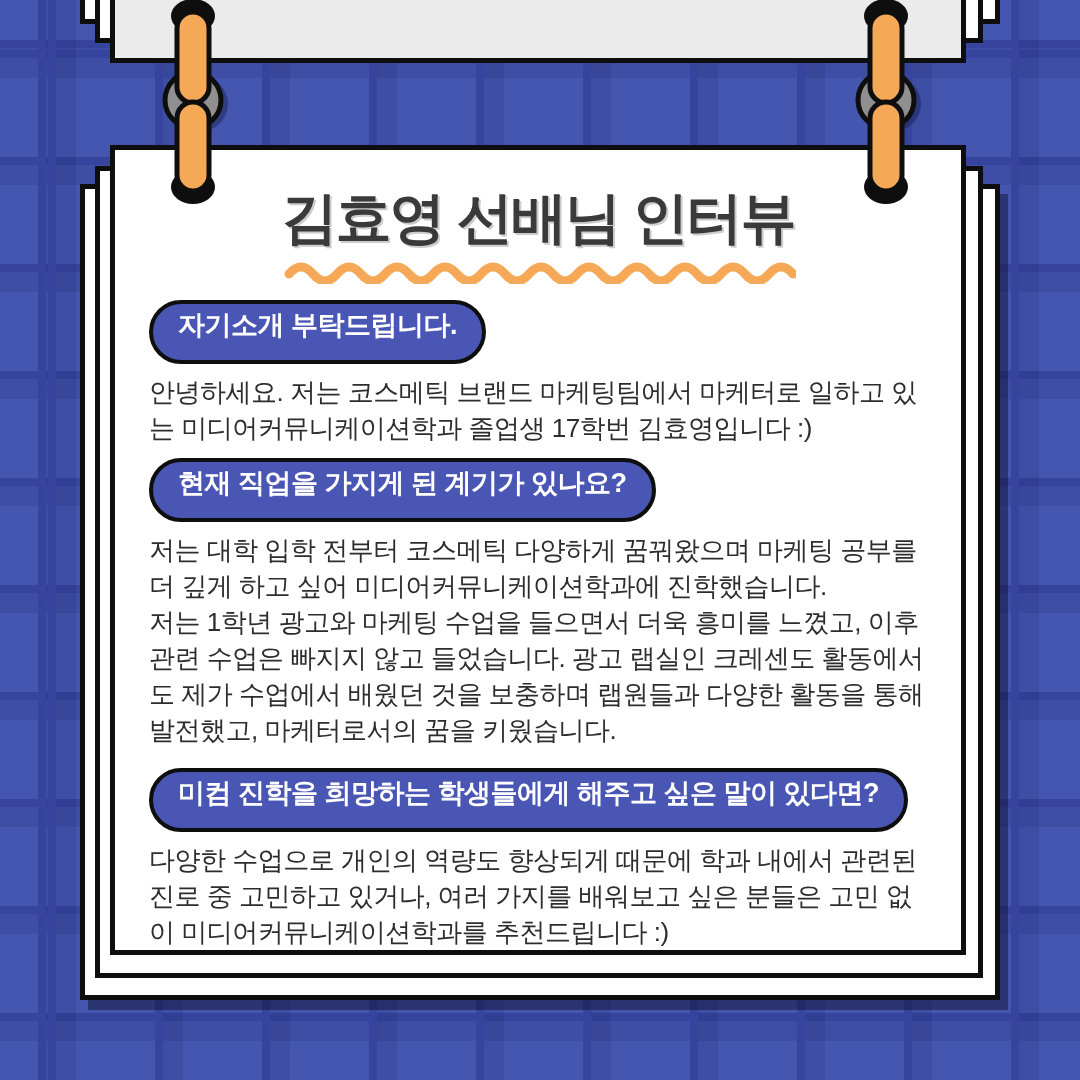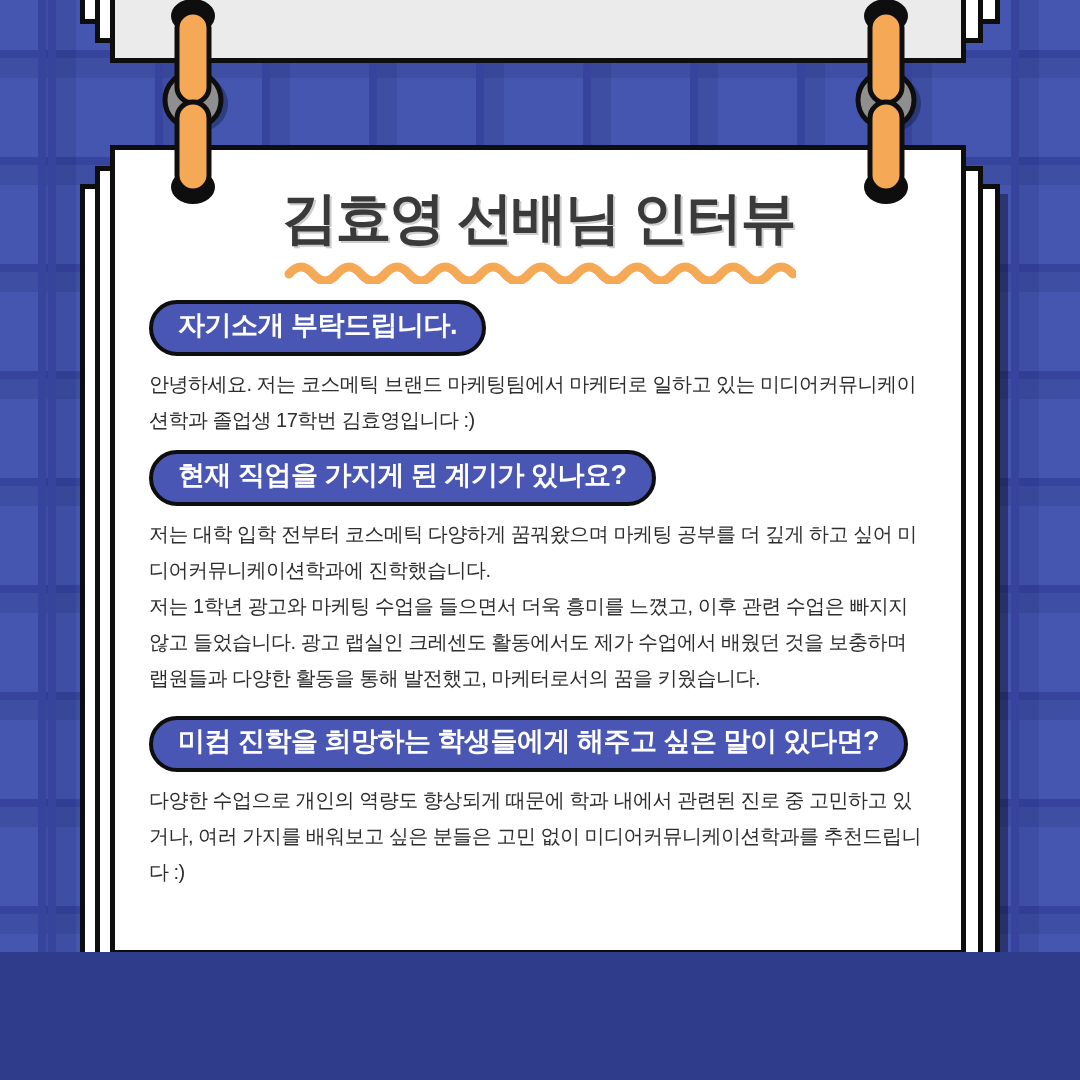--- a/index.html
+++ b/index.html
@@ -1,17 +1,17 @@
 <!DOCTYPE html>
 <html><head>
 <meta charset="utf-8">
 <style>
   html,body{margin:0;padding:0;background:#2f3c8c;}
   .canvas{
-    position:relative;width:1080px;height:952px;overflow:hidden;
+    position:relative;width:1080px;height:1080px;overflow:hidden;
     font-family:"Liberation Sans","DejaVu Sans",sans-serif;
   }
   
   .bg-grid{
     position:absolute;inset:0;
     background-color:#4456AF;
     background-image:
       repeating-linear-gradient(to right,#36449D 0 8px,rgba(10,16,80,.12) 8px 28px,rgba(255,255,255,0) 28px 107px),
       repeating-linear-gradient(to bottom,#36449D 0 8px,rgba(10,16,80,.12) 8px 28px,rgba(255,255,255,0) 28px 107px);
     background-position:48px 0,0 50px;
@@ -33,29 +33,29 @@
   
   .title{
     margin:36px 0 0;text-align:center;
     font-size:56px;line-height:64px;font-weight:900;letter-spacing:-2px;
     color:#3A3A3A;text-shadow:2px 2px 0 #CDCDCD;
   }
   .wave{display:block;margin:6px auto 0;}
   .pill{
     width:fit-content;margin:16px 0 0;
     background:#4A56B4;border:4px solid #0e0e0e;border-radius:999px;
-    padding:6px 25px 12px;
+    padding:6px 25px 20px;
     color:#ffffff;font-size:27px;line-height:30px;font-weight:600;letter-spacing:-0.5px;
   }
   .qa .pill{margin-top:12px;}
   .qa.first .pill{margin-top:16px;}
   .qa.third .pill{margin-top:20px;}
   .answer{margin:10px 0 0;}
   .answer p{
-    margin:0;color:#2D2D2D;font-size:20px;line-height:36px;
+    margin:0;color:#2D2D2D;font-size:26px;line-height:36px;
     letter-spacing:-0.5px;word-break:break-all;
   }
 </style>
 </head>
 <body>
 
 <div class="canvas">
 
   <div class="bg-grid"></div>
 

